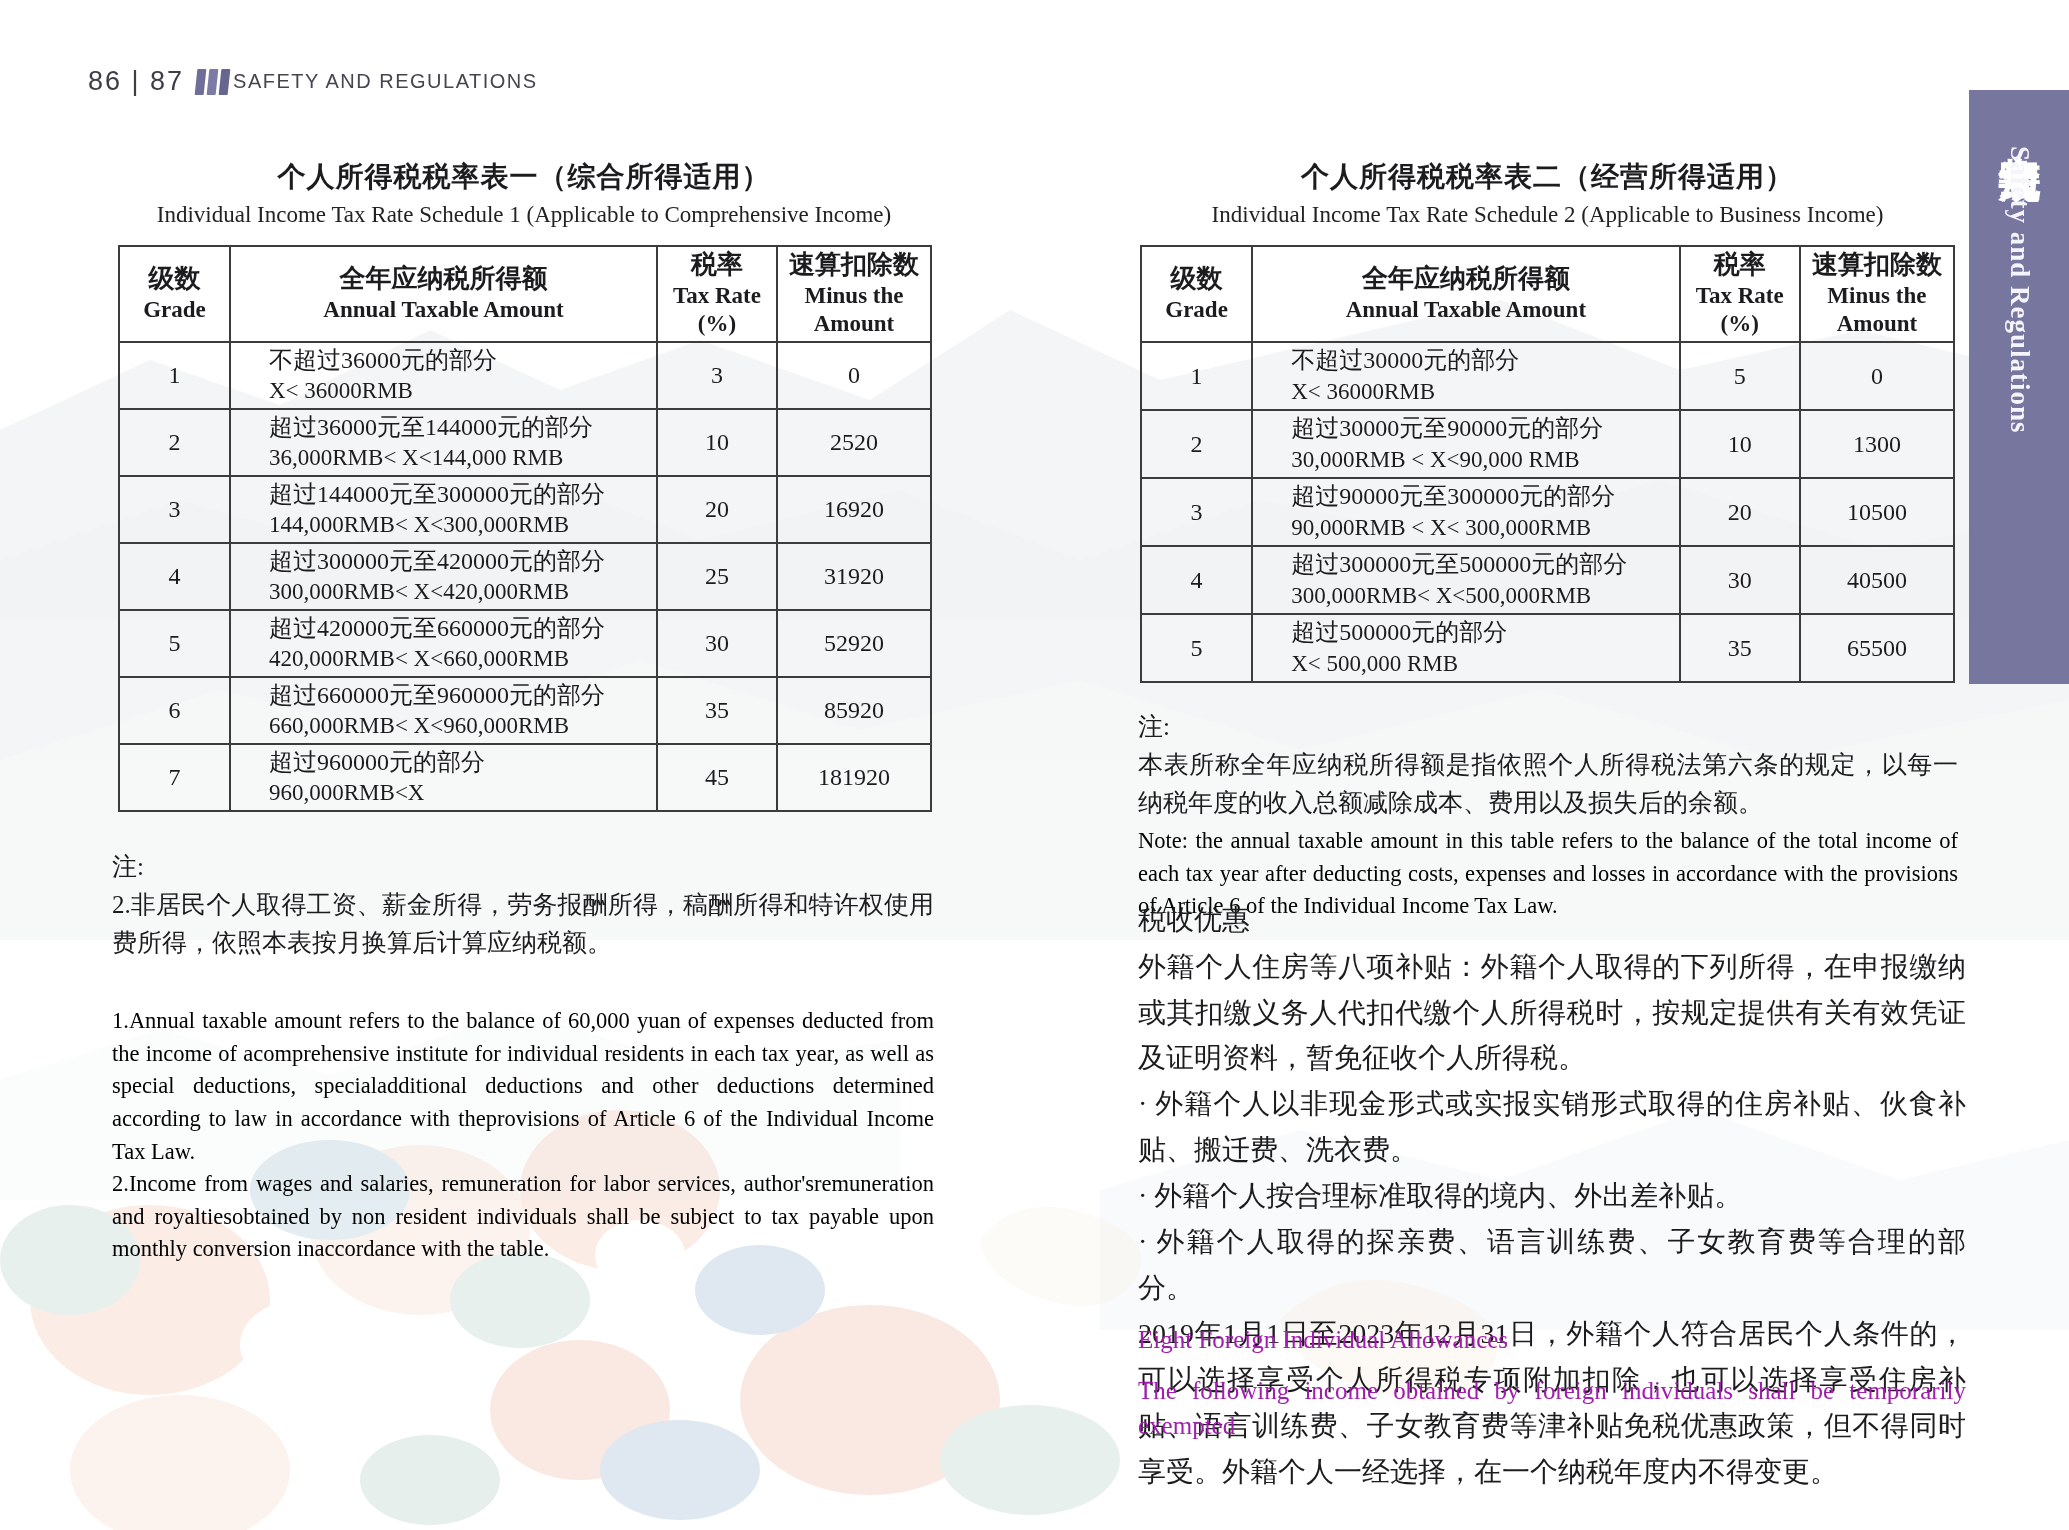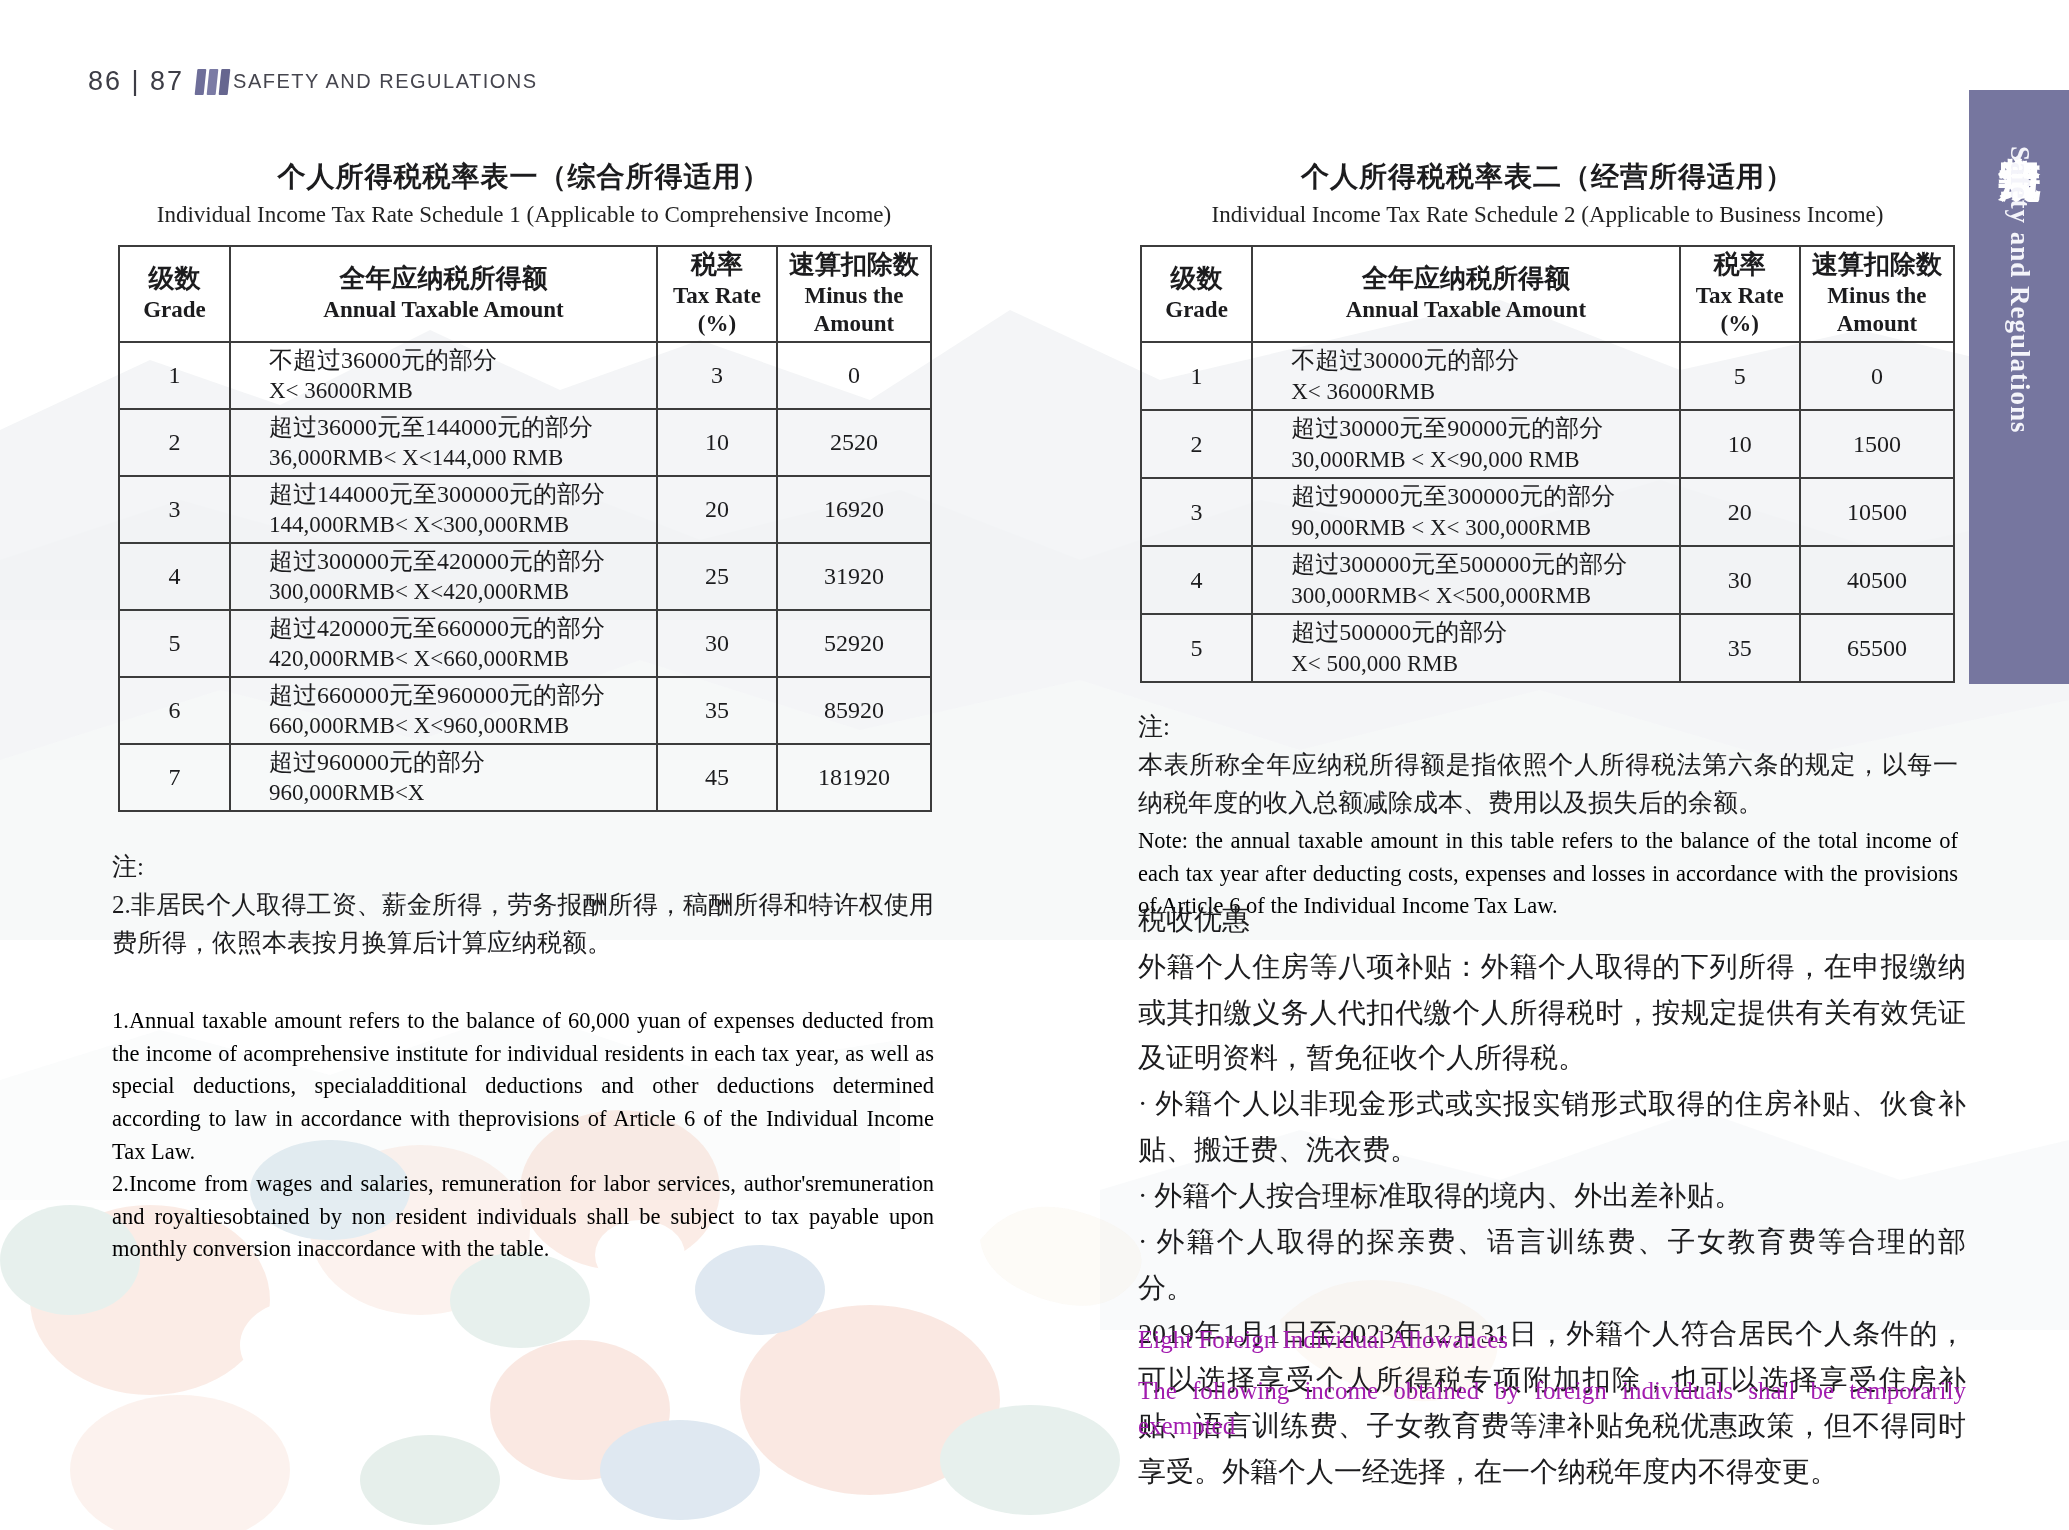--- a/index.html
+++ b/index.html
@@ -279,21 +279,21 @@
       <td class="c-rate">5</td>
       <td class="c-minus">0</td>
     </tr>
     <tr>
       <td class="c-grade">2</td>
       <td class="c-amount">
             <span class="a-cn">超过30000元至90000元的部分</span>
             <span class="a-en">30,000RMB &lt; X&lt;90,000 RMB</span>
           </td>
       <td class="c-rate">10</td>
-      <td class="c-minus">1500</td>
+      <td class="c-minus">1300</td>
     </tr>
     <tr>
       <td class="c-grade">3</td>
       <td class="c-amount">
             <span class="a-cn">超过90000元至300000元的部分</span>
             <span class="a-en">90,000RMB &lt; X&lt; 300,000RMB</span>
           </td>
       <td class="c-rate">20</td>
       <td class="c-minus">10500</td>
     </tr>

